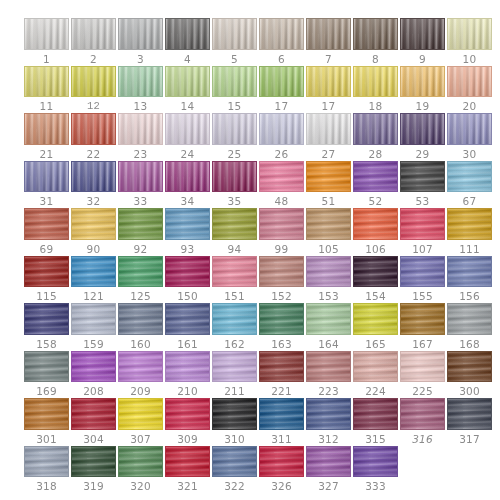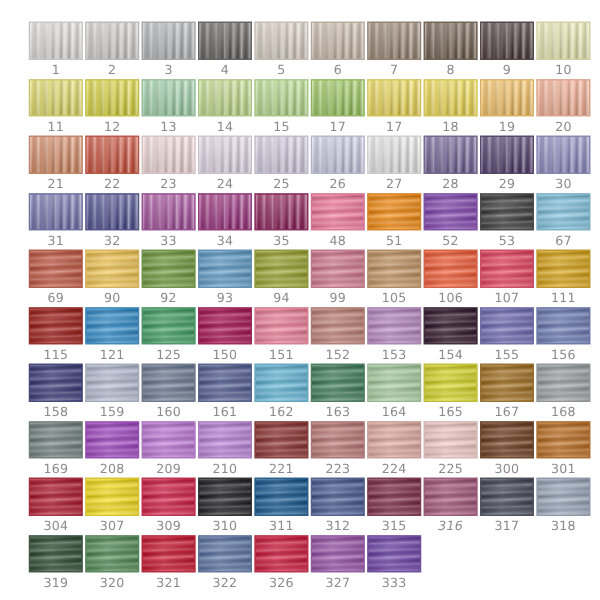--- a/index.html
+++ b/index.html
@@ -132,21 +132,21 @@
       <div class="cell">
         <div class="swatch v" style="background-color: rgb(239, 238, 180);"></div>
         <div class="label" style="color: rgb(139, 139, 139);">10</div>
       </div>
       <div class="cell">
         <div class="swatch v" style="background-color: rgb(231, 224, 101);"></div>
         <div class="label" style="color: rgb(139, 139, 139);">11</div>
       </div>
       <div class="cell">
         <div class="swatch v" style="background-color: rgb(221, 216, 57);"></div>
-        <div class="label" style="color: rgb(139, 139, 139);">12</div>
+        <div class="label" style="color: rgb(139, 139, 139); font-family: Liberation Mono, monospace;">12</div>
       </div>
       <div class="cell">
         <div class="swatch v" style="background-color: rgb(159, 212, 169);"></div>
         <div class="label" style="color: rgb(139, 139, 139); text-align: center;">13</div>
       </div>
       <div class="cell">
         <div class="swatch v" style="background-color: rgb(195, 224, 138);"></div>
         <div class="label" style="color: rgb(139, 139, 139);">14</div>
       </div>
       <div class="cell">
@@ -381,20 +381,24 @@
         <div class="swatch h" style="background-color: rgb(160, 68, 194);"></div>
         <div class="label" style="color: rgb(139, 139, 139);">208</div>
       </div>
       <div class="cell">
         <div class="swatch h" style="background-color: rgb(191, 119, 217);"></div>
         <div class="label" style="color: rgb(139, 139, 139);">209</div>
       </div>
       <div class="cell">
         <div class="swatch h" style="background-color: rgb(187, 131, 218);"></div>
         <div class="label" style="color: rgb(139, 139, 139);">210</div>
+      </div>
+      <div class="cell">
+        <div class="swatch h" style="background-color: rgb(203, 174, 226);"></div>
+        <div class="label" style="color: rgb(139, 139, 139);">211</div>
       </div>
       <div class="cell">
         <div class="swatch h" style="background-color: rgb(139, 47, 44);"></div>
         <div class="label" style="color: rgb(139, 139, 139);">221</div>
       </div>
       <div class="cell">
         <div class="swatch h" style="background-color: rgb(189, 120, 119);"></div>
         <div class="label" style="color: rgb(139, 139, 139);">223</div>
       </div>
       <div class="cell">

